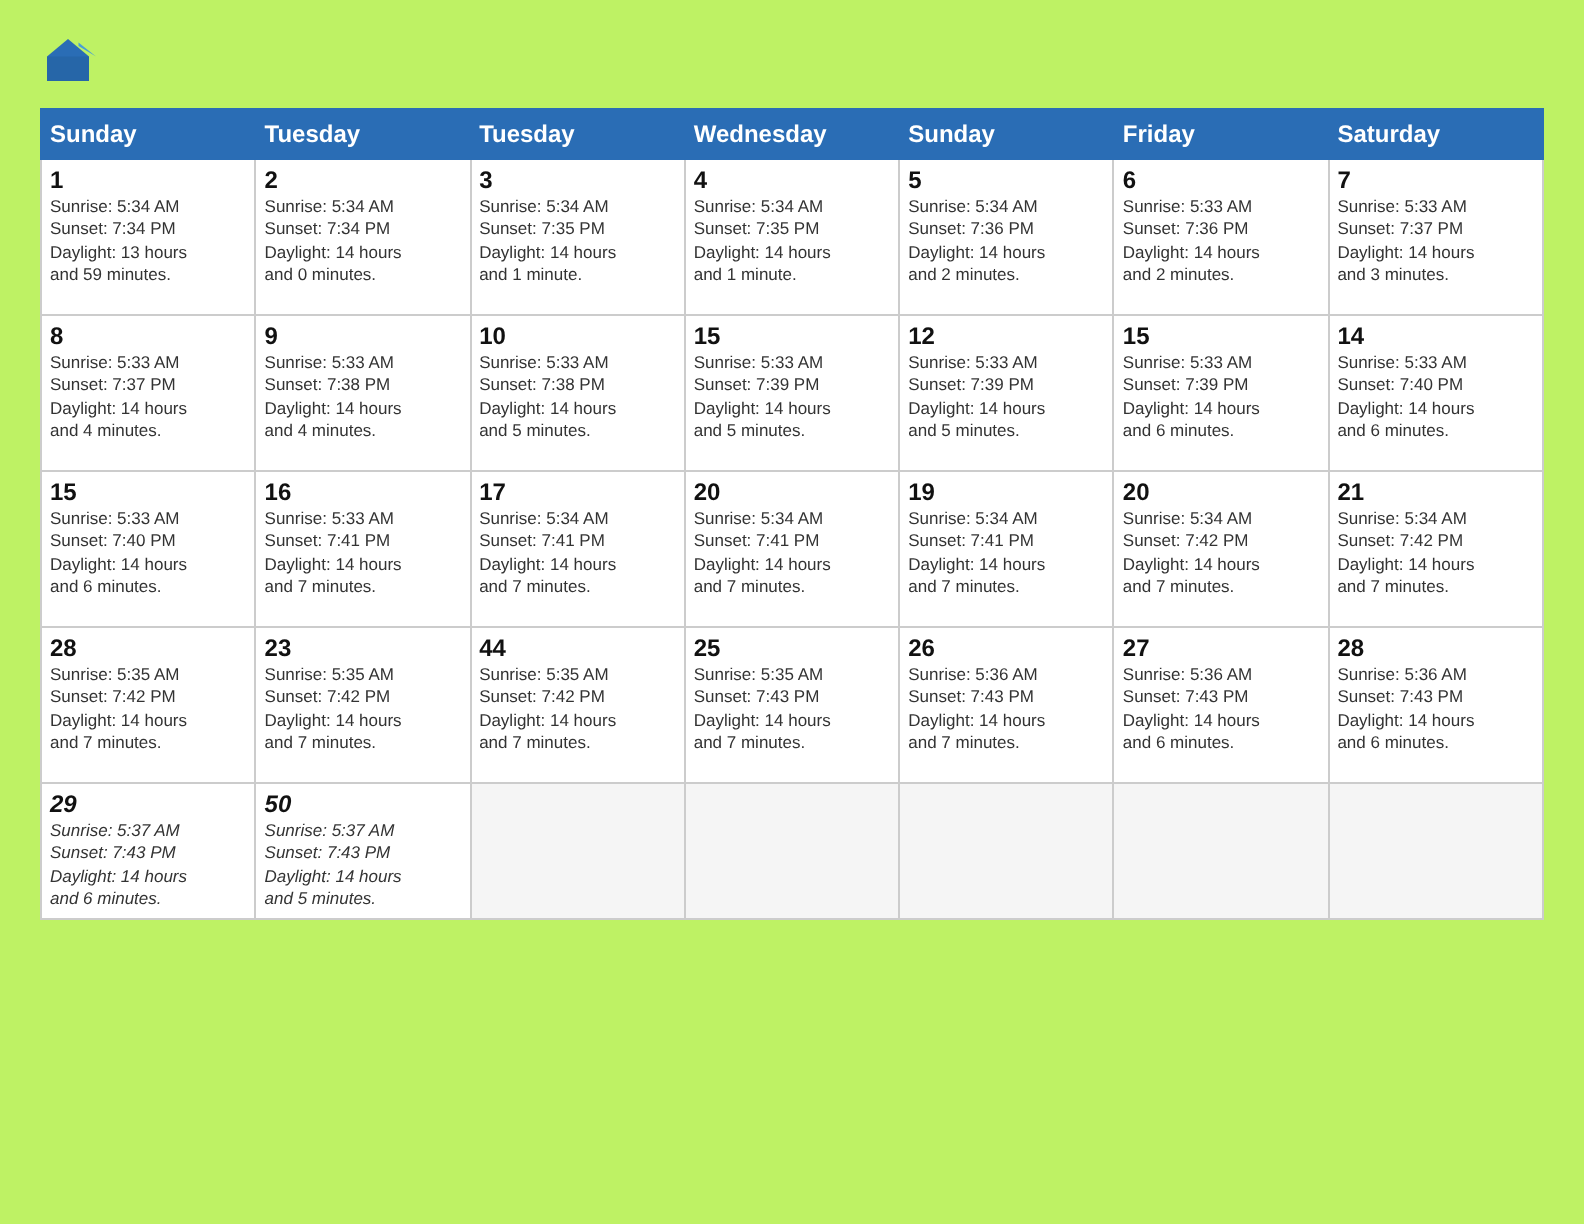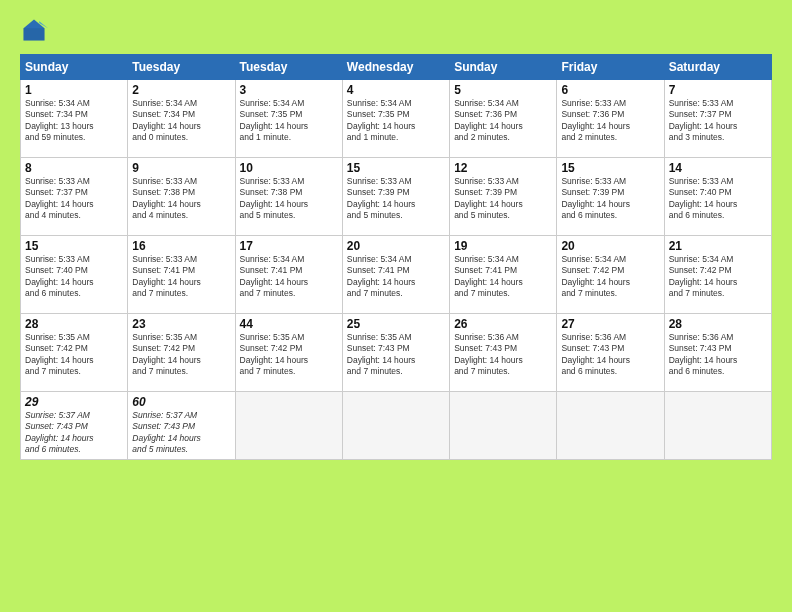--- a/index.html
+++ b/index.html
@@ -244,21 +244,21 @@
             <span class="day-num">28</span>
             <div class="day-info">Sunrise: 5:36 AM<br>Sunset: 7:43 PM<br>Daylight: 14 hours<br>and 6 minutes.</div>
           </td>
         </tr>
         <tr>
           <td>
             <span class="day-num">29</span>
             <div class="day-info">Sunrise: 5:37 AM<br>Sunset: 7:43 PM<br>Daylight: 14 hours<br>and 6 minutes.</div>
           </td>
           <td>
-            <span class="day-num">60</span>
+            <span class="day-num">50</span>
             <div class="day-info">Sunrise: 5:37 AM<br>Sunset: 7:43 PM<br>Daylight: 14 hours<br>and 5 minutes.</div>
           </td>
           <td class="empty"></td>
           <td class="empty"></td>
           <td class="empty"></td>
           <td class="empty"></td>
           <td class="empty"></td>
         </tr>
       </tbody>
   </table>

